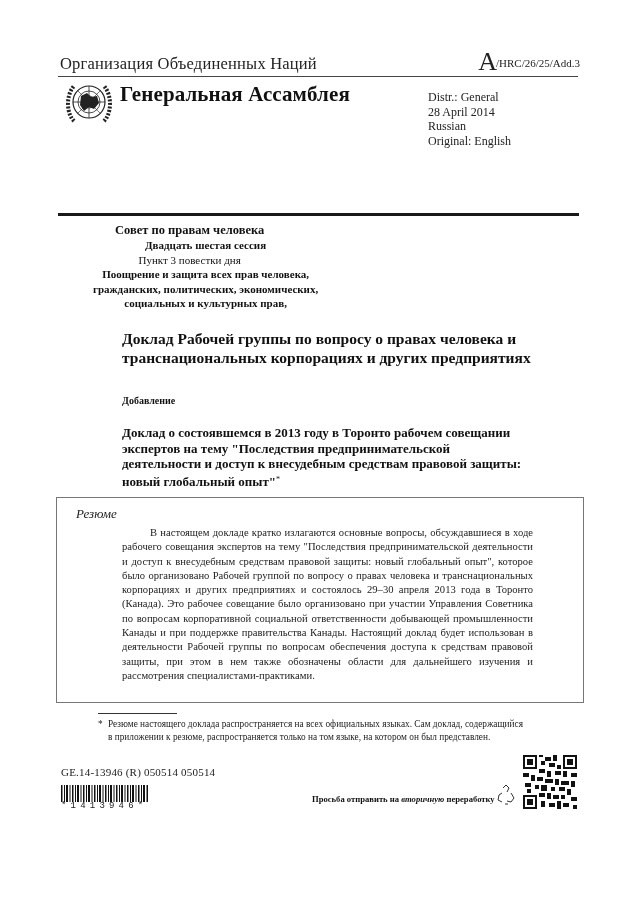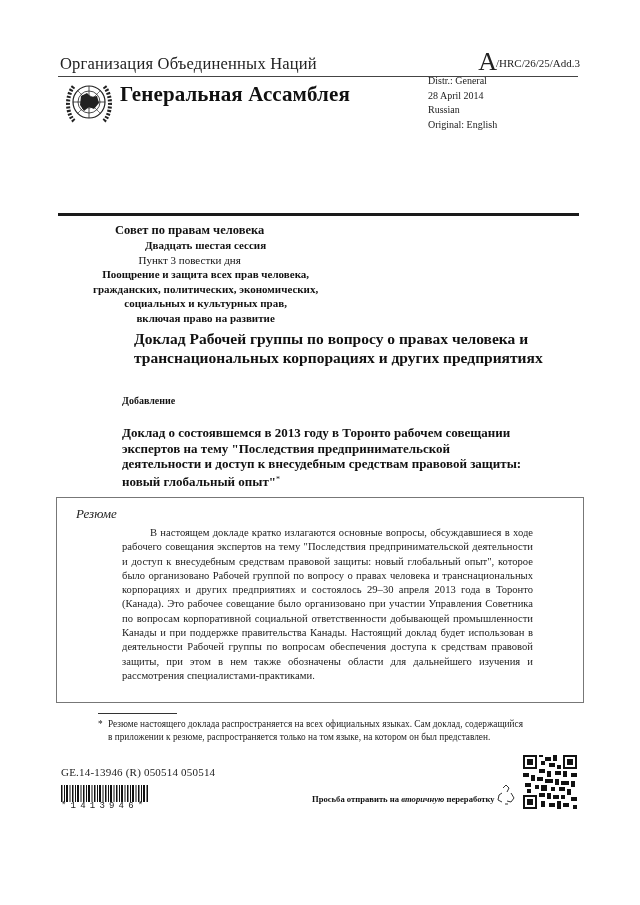--- a/index.html
+++ b/index.html
@@ -9,33 +9,33 @@
     }
     .abs { position: absolute; }
 
     
     .org-name { left: 60px; top: 54px; font-size: 16.5px; letter-spacing: 0.2px; color: #222; }
     .symbol { right: 60px; top: 52px; font-size: 11px; color: #222; white-space: nowrap; }
     .symbol .big { font-size: 26px; line-height: 20px; vertical-align: -3px; letter-spacing: -1px; }
     .rule-top { left: 58px; top: 76px; width: 520px; height: 0; border-top: 1.5px solid #444; }
     .emblem { left: 64px; top: 81px; width: 50px; height: 44px; }
     .assembly { left: 120px; top: 82px; font-size: 21px; font-weight: bold; color: #111; letter-spacing: 0.1px; }
-    .distr { left: 428px; top: 74px; font-size: 10px; line-height: 14.5px; color: #222; }
+    .distr { left: 428px; top: 90px; font-size: 12px; line-height: 14.5px; color: #222; }
     .distr div { white-space: nowrap; }
 
     .rule-thick { left: 58px; top: 213px; width: 521px; height: 0; border-top: 3px solid #1a1a1a; }
 
     
     .council { left: 61px; top: 222px; font-size: 11px; line-height: 14.5px; color: #111; text-align: center; }
     .council .t1 { font-size: 12.5px; font-weight: bold; line-height: 16px; }
     .council .b { font-weight: bold; margin-left: 32px; }
     .council .n { font-weight: normal; }
 
     
-    .title-main { left: 134px; top: 330px; width: 410px; font-size: 15.5px; line-height: 18.5px; font-weight: bold; color: #111; }
+    .title-main { left: 122px; top: 330px; width: 410px; font-size: 15.5px; line-height: 18.5px; font-weight: bold; color: #111; }
     .addendum { left: 122px; top: 395px; font-size: 10px; font-weight: bold; color: #111; }
     .title-sub { left: 122px; top: 425px; width: 400px; font-size: 13px; line-height: 15.5px; font-weight: bold; color: #111; }
     .title-sub .star { font-size: 8px; vertical-align: 4px; font-weight: normal; }
 
     
     .summary-box { left: 56px; top: 497px; width: 528px; height: 206px; border: 1.5px solid #777; box-sizing: border-box; }
     .summary-label { left: 76px; top: 506px; font-size: 13px; font-style: italic; color: #222; }
     .summary-text { left: 122px; top: 526px; width: 411px; font-size: 10.6px; line-height: 14.3px; text-align: justify; color: #222; }
     .summary-text p { margin: 0; text-indent: 28px; }
 
@@ -86,21 +86,20 @@
 
 <div class="abs rule-thick"></div>
 
 <div class="abs council">
   <div class="t1">Совет по правам человека</div>
   <div class="b">Двадцать шестая сессия</div>
   <div class="n">Пункт 3 повестки дня</div>
   <div class="b">Поощрение и защита всех прав человека,</div>
   <div class="b">гражданских, политических, экономических,</div>
   <div class="b">социальных и культурных прав,</div>
-  <div class="b">включая право на развитие</div>
 </div>
 
 <div class="abs title-main">Доклад Рабочей группы по вопросу о правах человека и транснациональных корпорациях и других предприятиях</div>
 <div class="abs addendum">Добавление</div>
 <div class="abs title-sub"><span>Доклад о состоявшемся в 2013 году в Торонто рабочем совещании экспертов на тему "Последствия предпринимательской деятельности и доступ к внесудебным средствам правовой защиты: новый глобальный опыт"</span><span class="star">*</span></div>
 
 <div class="abs summary-box"></div>
 <div class="abs summary-label">Резюме</div>
 <div class="abs summary-text">
   <p>В настоящем докладе кратко излагаются основные вопросы, обсуждавшиеся в ходе рабочего совещания экспертов на тему "Последствия предпринимательской деятельности и доступ к внесудебным средствам правовой защиты: новый глобальный опыт", которое было организовано Рабочей группой по вопросу о правах человека и транснациональных корпорациях и других предприятиях и состоялось 29–30 апреля 2013 года в Торонто (Канада). Это рабочее совещание было организовано при участии Управления Советника по вопросам корпоративной социальной ответственности добывающей промышленности Канады и при поддержке правительства Канады. Настоящий доклад будет использован в деятельности Рабочей группы по вопросам обеспечения доступа к средствам правовой защиты, при этом в нем также обозначены области для дальнейшего изучения и рассмотрения специалистами-практиками.</p>

